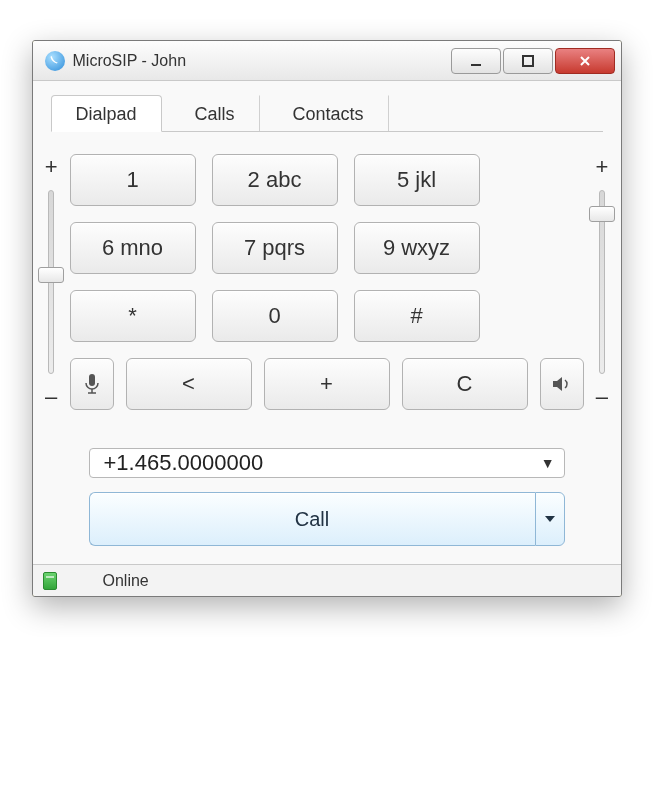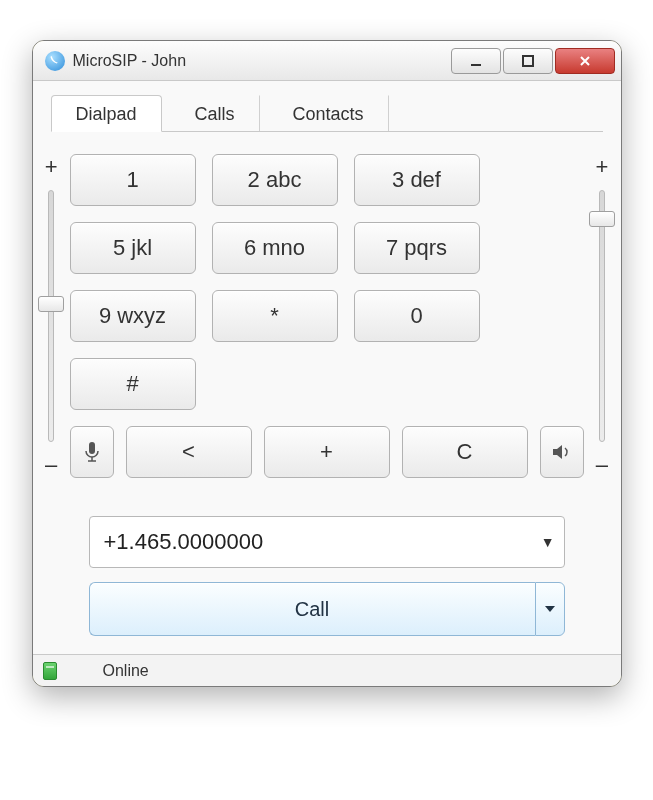--- a/index.html
+++ b/index.html
@@ -8,21 +8,21 @@
     background: #fff;
     font-family: "Segoe UI", Tahoma, Arial, sans-serif;
     display: flex;
     justify-content: center;
     padding: 40px 0;
   }
   .window {
     width: 590px;
     background: #fef9c3;
     border: 1px solid #7a7a7a;
-    border-radius: 12px;
+    border-radius: 3px;
     box-shadow: 0 10px 30px rgba(0,0,0,0.3);
     overflow: hidden;
     display: flex;
     flex-direction: column;
   }
   .titlebar {
     height: 40px;
     background: linear-gradient(#fdfdfd, #e8e8e8);
     border-bottom: 1px solid #c9c9c9;
     display: flex;
@@ -135,21 +135,21 @@
     justify-content:center;
   }
   .iconbtn {
     width:44px;height:52px;font-size:18px;
   }
   .number-field-wrap {
     margin: 28px 38px 14px 38px;
     position:relative;
   }
   .number-field {
-    width:100%; height:52px;
+    width:100%; height:30px;
     border:1px solid #b8b8b8;
     border-radius:4px;
     background:#fff;
     font-size:22px;
     padding: 0 40px 0 14px;
     color:#222;
   }
   .combo-arrow {
     position:absolute; right:10px; top:50%; transform:translateY(-50%);
     font-size:14px; color:#333; pointer-events:none;
@@ -243,21 +243,20 @@
         <div class="slider-track" style="height:240px">
           <div class="slider-thumb" style="top:42%"></div>
         </div>
         <div class="vol-sign">–</div>
       </div>
 
       <div>
         <div class="keypad">
           <div class="keybtn">1</div>
           <div class="keybtn">2 abc</div>
-          <div class="keybtn">3 def</div>
           <div class="keybtn">5 jkl</div>
           <div class="keybtn">6 mno</div>
           <div class="keybtn">7 pqrs</div>
           <div class="keybtn">9 wxyz</div>
           <div class="keybtn">*</div>
           <div class="keybtn">0</div>
           <div class="keybtn">#</div>
         </div>
         <div class="bottom-row">
           <div class="iconbtn">

